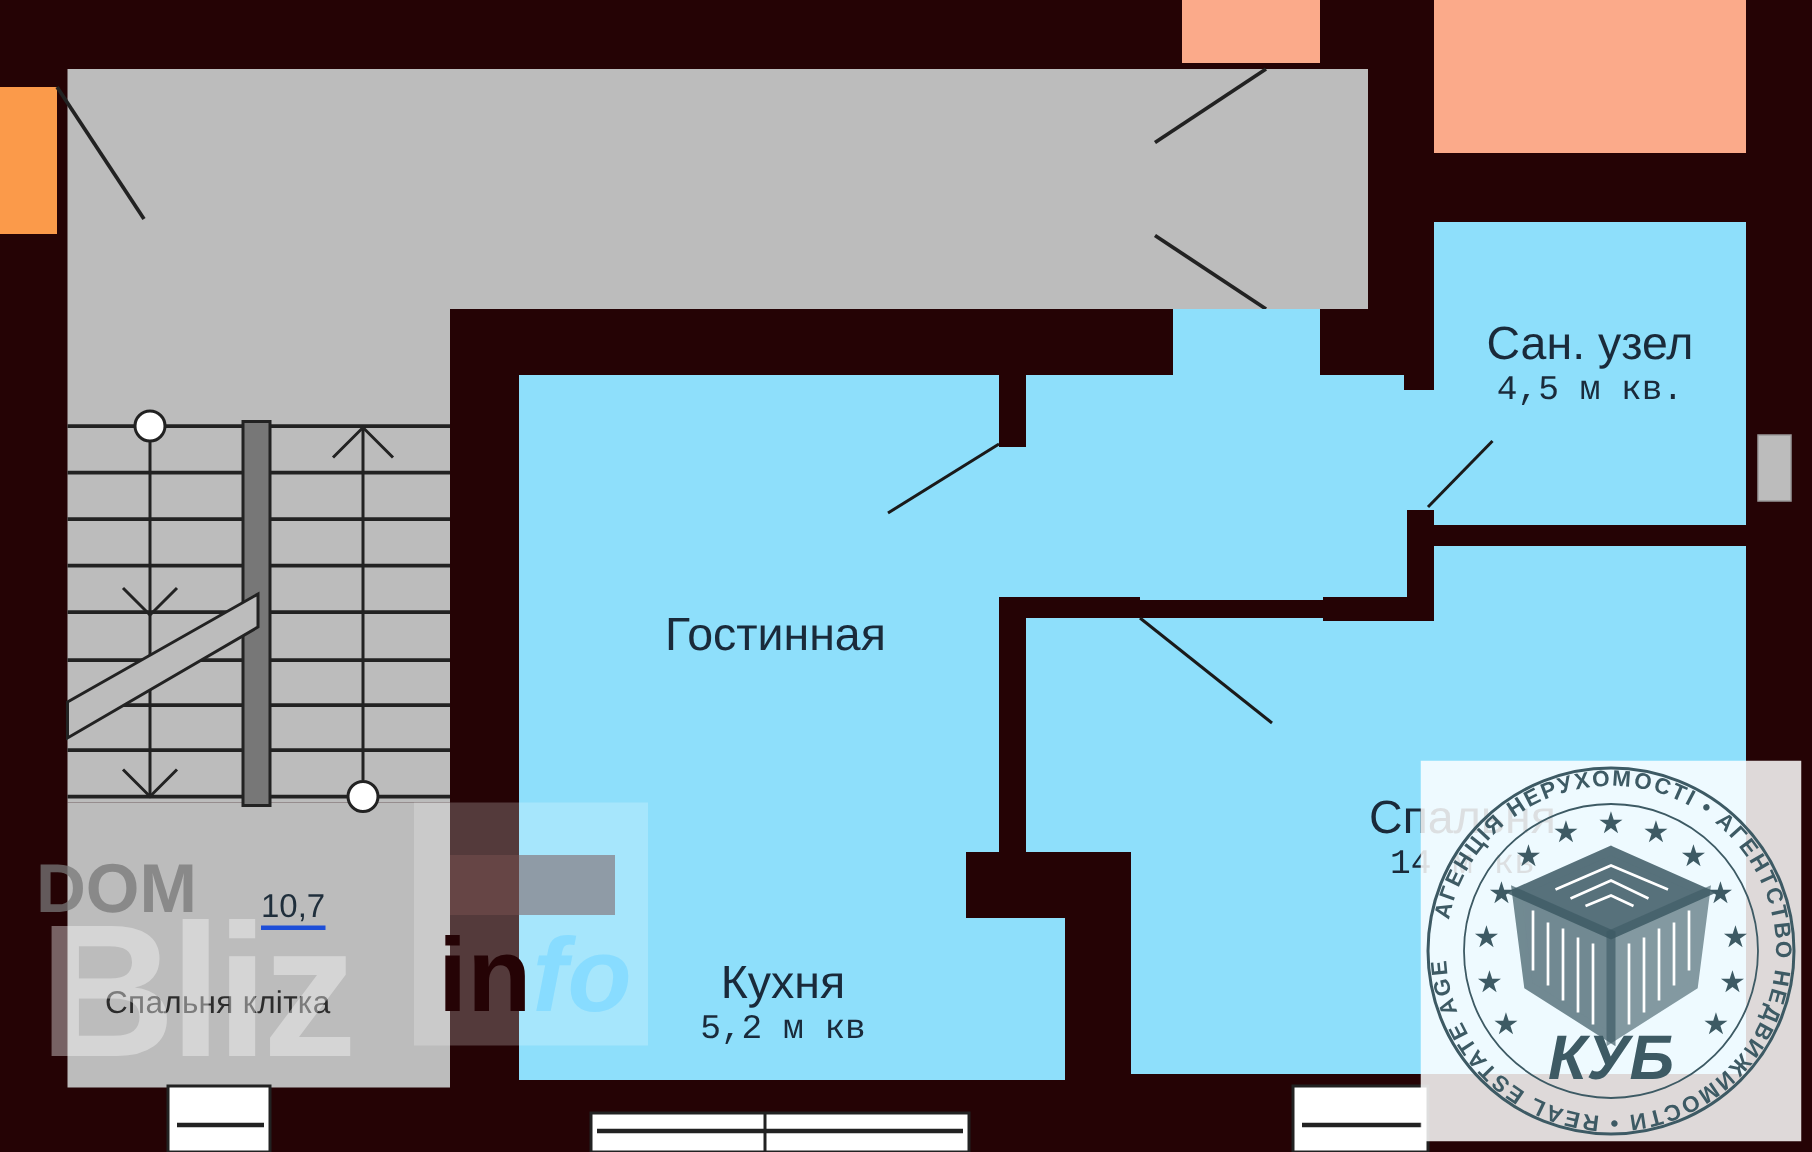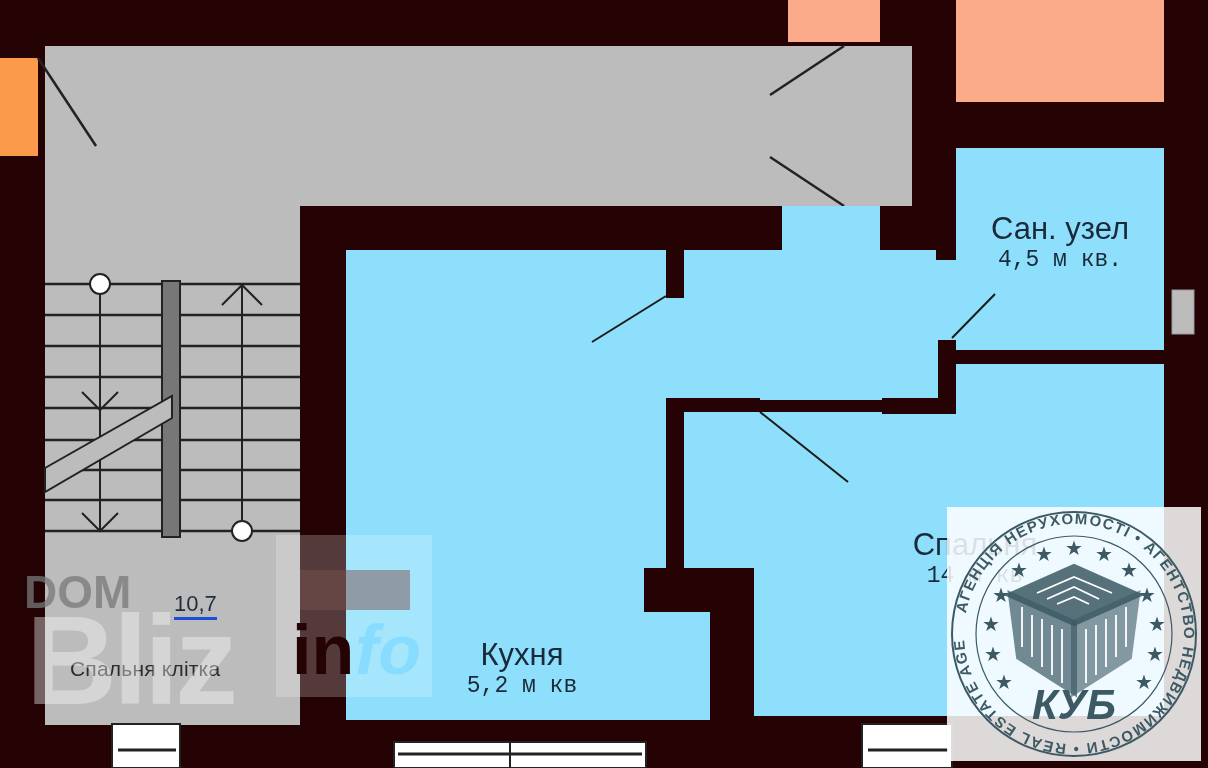--- a/index.html
+++ b/index.html
@@ -116,20 +116,21 @@
     <line x1="398" y1="754" x2="642" y2="754"></line>
     <line x1="868" y1="750" x2="948" y2="750"></line>
   </g>
 </svg>
 
 <div class="room-label" style="left:1060px; top:212px;">
   <div class="room-name">Сан. узел</div>
   <div class="room-area">4,5 м кв.</div>
 </div>
 <div class="room-label" style="left:517px; top:406px;">
+  <div class="room-name">Гостинная</div>
 </div>
 <div class="room-label" style="left:975px; top:528px;">
   <div class="room-name">Спальня</div>
   <div class="room-area">14 м кв</div>
 </div>
 <div class="room-label" style="left:522px; top:638px;">
   <div class="room-name">Кухня</div>
   <div class="room-area">5,2 м кв</div>
 </div>
 

